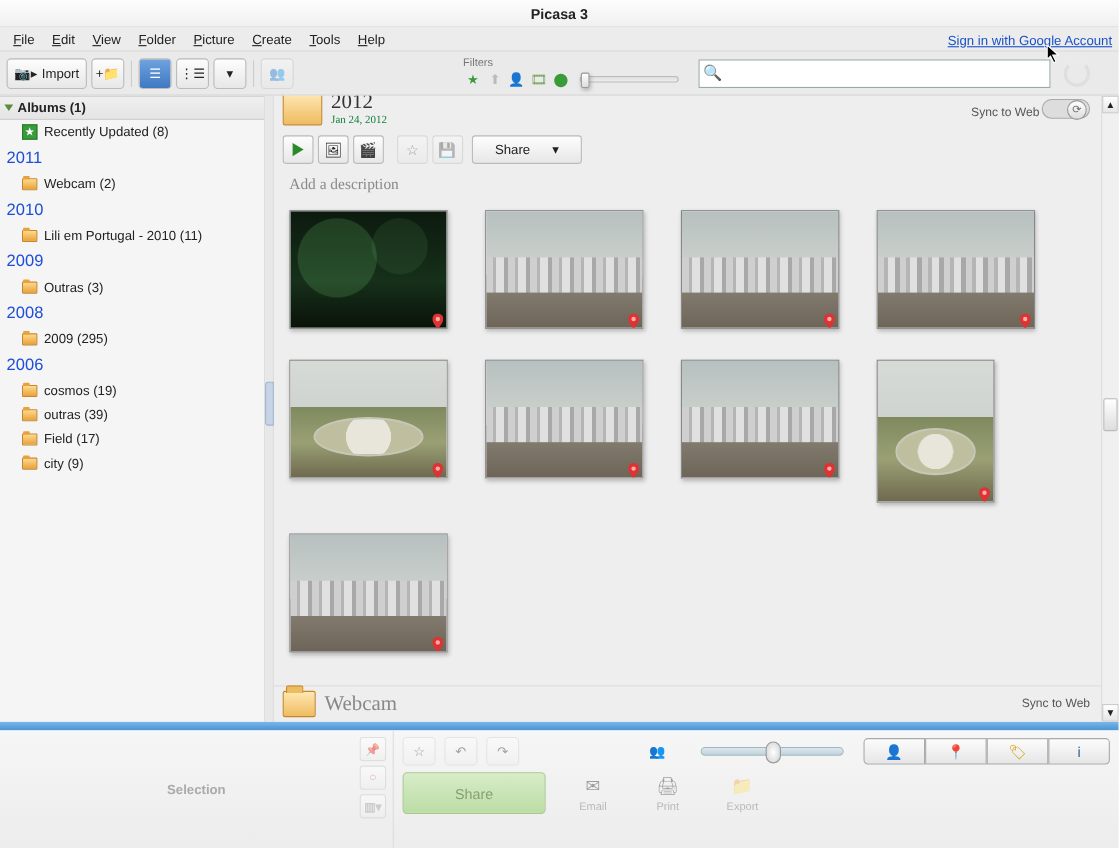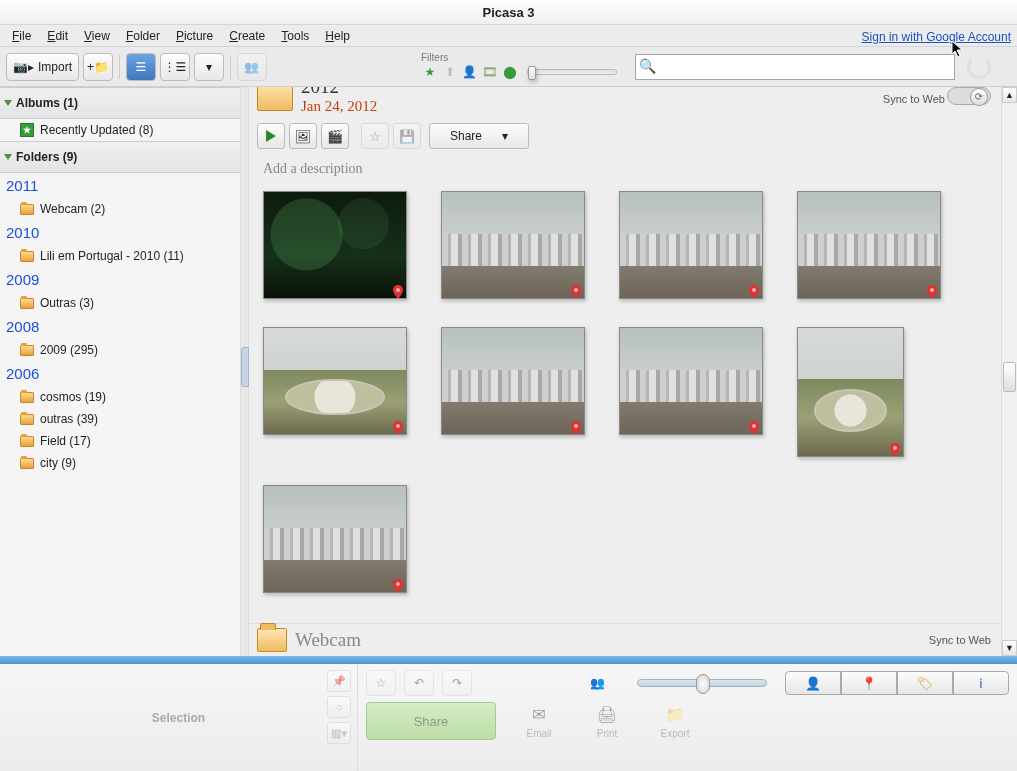--- a/index.html
+++ b/index.html
@@ -24,36 +24,36 @@
 .slider { width: 90px; height: 6px; background: linear-gradient(#ddd,#eee); border:1px solid #bbb; border-radius:3px; position:relative; margin-left:6px;}
 .slider .thumb { position:absolute; left:0; top:-4px; width:8px; height:14px; background:linear-gradient(#fff,#ddd); border:1px solid #999; border-radius:2px;}
 .searchbox { margin-left: 14px; flex:1; max-width: 320px; }
 .searchbox input { width:100%; height:26px; border:1px solid #9aa; background:#fff; padding:0 6px 0 24px; font-size:12px; }
 .search-wrap { position:relative; }
 .search-wrap .mag { position:absolute; left:4px; top:4px; font-size:14px; color:#2a6fbf;}
 .spinner { width:24px; height:24px; border:3px solid #d0d0d0; border-top-color:#eee; border-radius:50%; margin-left:8px; opacity:.4;}
 
 .mainrow { display:flex; height: 569px; }
 .sidebar { width: 241px; background:#f5f5f5; border-right:1px solid #ddd; display:flex; flex-direction:column; overflow:hidden;}
-.sidehdr { height:32px; background:linear-gradient(#f0f0f0,#e4e4e4); border-top:1px solid #ccc; border-bottom:1px solid #ccc; display:flex; align-items:center; padding:0 4px; font-weight:bold; gap:4px; cursor:pointer;}
+.sidehdr { height:22px; background:linear-gradient(#f0f0f0,#e4e4e4); border-top:1px solid #ccc; border-bottom:1px solid #ccc; display:flex; align-items:center; padding:0 4px; font-weight:bold; gap:4px; cursor:pointer;}
 .sidehdr .tri { width:0; height:0; border-left:4px solid transparent; border-right:4px solid transparent; border-top:6px solid #5a8b3d;}
 .sideitem { height:22px; display:flex; align-items:center; padding-left:20px; gap:6px; cursor:pointer;}
 .yearhdr { padding:4px 6px; color:#1d4ed8; font-size:15px;}
 .foldericon { width:14px; height:11px; background:linear-gradient(#ffd98a,#e8a23c); border:1px solid #c8862a; border-radius:1px; position:relative;}
 .foldericon:before{content:"";position:absolute;top:-3px;left:0;width:6px;height:3px;background:#e8a23c;border-radius:1px 1px 0 0;}
 .upd-icon { width:14px; height:14px; background:#3a9b3a; border:1px solid #2a7a2a; display:inline-flex; align-items:center; justify-content:center; color:#fff; font-size:9px; font-weight:bold;}
 .side-splitter{width:8px;background:#e8e8e8;border-right:1px solid #ddd;position:relative;}
 .grip{position:absolute;left:0;top:260px;width:8px;height:40px;background:#c7d4e6;border:1px solid #a5b5cc;border-radius:3px 0 0 3px;}
 
 .content { flex:1; background:#eeeeee; display:flex; flex-direction:column; overflow:auto;justify-content:flex-end;}
 .folder-hdr { display:flex; align-items:center; padding:4px 8px; gap:8px;}
 .bigfolder { width:36px; height:30px; background:linear-gradient(#ffe7b3,#eebc60); border:1px solid #c8862a; border-radius:2px; position:relative;}
 .bigfolder:before{content:"";position:absolute;top:-6px;left:2px;width:14px;height:6px;background:#eebc60;border:1px solid #c8862a;border-bottom:none;border-radius:2px 2px 0 0;}
 .folder-title h2 { font-family: Georgia, serif; font-size:19px; font-weight:normal; color:#333;}
-.folder-title div { font-family: Georgia, serif; font-size:15px; color:#c2410c;}
+.folder-title div { font-family: Georgia, serif; font-size:10px; color:#15803d;}
 .sync-lbl { margin-left:auto; font-size:11px; color:#555; display:flex; flex-direction:row; align-items:flex-end; gap:2px; padding-right:18px;}
 .sync-toggle{width:44px;height:18px;background:#ddd;border:1px solid #aaa;border-radius:9px;position:relative;}
 .sync-toggle:after{content:"⟳";position:absolute;right:2px;top:0;width:16px;height:16px;background:linear-gradient(#fff,#ddd);border:1px solid #999;border-radius:50%;font-size:10px;display:flex;align-items:center;justify-content:center;color:#666;}
 
 .action-row{ display:flex; gap:4px; padding:4px 8px 8px 8px; align-items:center;}
 .abtn{ width:28px; height:26px; border:1px solid #bbb; border-radius:3px; background:linear-gradient(#fdfdfd,#e7e7e7); display:flex; align-items:center; justify-content:center; font-size:13px; cursor:pointer;}
 .sharebtn{ width:100px; height:26px; border:1px solid #bbb; border-radius:3px; background:linear-gradient(#fdfdfd,#e7e7e7); display:flex; align-items:center; justify-content:center; gap:20px; font-size:12px; cursor:pointer; margin-left:4px;}
 .desc{ padding:4px 14px 8px 14px; color:#888; font-family:Georgia,serif; font-size:14px;}
 
 .thumbs { display:flex; flex-wrap:wrap; gap:28px 34px; padding: 6px 14px 30px 14px;}
@@ -169,24 +169,20 @@
 <div class="mainrow">
   <div class="sidebar">
     <div class="sidehdr">
       <div class="tri"></div>
       <span>Albums (1)</span>
     </div>
     <div class="sideitem">
       <span class="upd-icon">★</span>
       <span>Recently Updated (8)</span>
     </div>
-    <div class="sidehdr">
-      <div class="tri"></div>
-      <span>Folders (9)</span>
-    </div>
 
     <div class="yearhdr">2011</div>
     <div class="sideitem">
         <span class="foldericon"></span>
         <span>Webcam (2)</span>
       </div>
     <div class="yearhdr">2010</div>
     <div class="sideitem">
         <span class="foldericon"></span>
         <span>Lili em Portugal - 2010 (11)</span>

